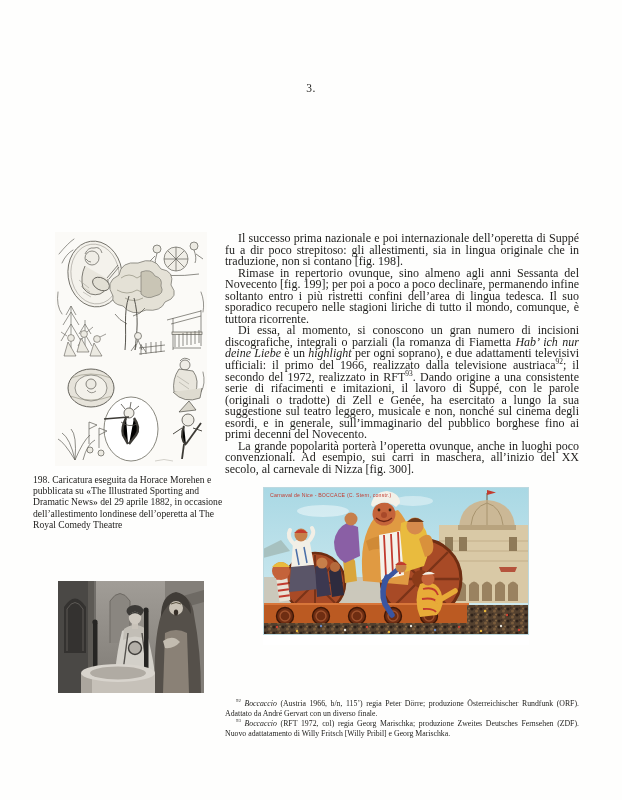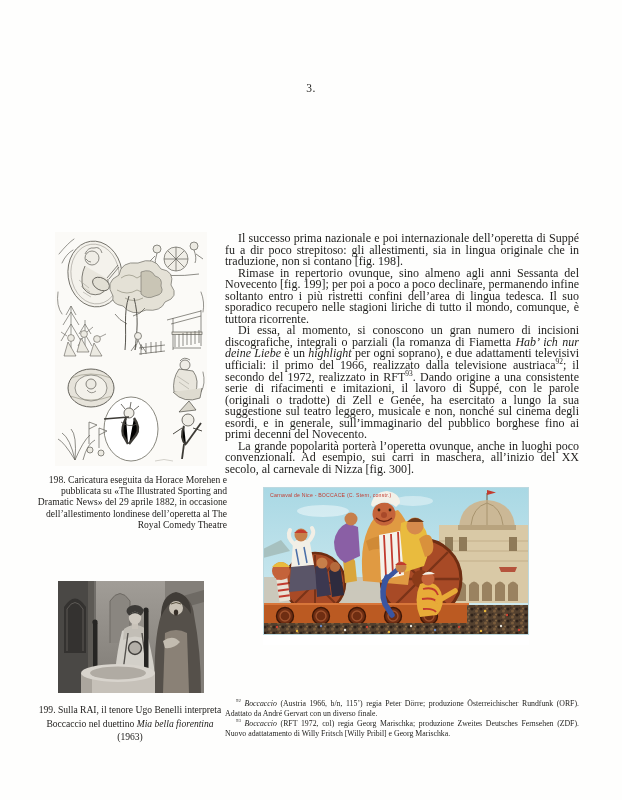--- a/index.html
+++ b/index.html
@@ -15,21 +15,21 @@
     text-align:center; font-size:11.5px; letter-spacing:.5px;
   }
   .chapter-title {
     position:absolute; top:105px; left:0; right:0;
     text-align:center; font-size:14px; letter-spacing:.8px; white-space:pre;
   }
 
   .fig198 { position:absolute; left:55px; top:232px; width:152px; height:234px; }
   .cap198 {
     position:absolute; left:33px; top:474px; width:194px;
-    text-align:right; font-size:9.6px; line-height:11.2px;
+    text-align:left; font-size:9.6px; line-height:11.2px;
   }
   .fig199 { position:absolute; left:58px; top:581px; width:146px; height:112px; }
   .cap199 {
     position:absolute; left:33px; top:703px; width:194px;
     text-align:center; font-size:9.6px; line-height:13.5px;
   }
 
   .main-text {
     position:absolute; left:225px; top:233px; width:354px;
     font-size:12px; line-height:11.55px; text-align:justify;
@@ -203,21 +203,20 @@
         <circle cx="37" cy="41" r="2.6" fill="#262523"></circle>
         <rect x="86" y="30" width="4.5" height="64" fill="#262523"></rect>
         <circle cx="88" cy="29" r="2.6" fill="#262523"></circle>
         <path d="M23,92 L23,112 L97,112 L97,92 Z" fill="#c6c1b9"></path>
         <path d="M23,92 L23,112 L34,112 L34,92 Z" fill="#aba69e"></path>
         <ellipse cx="60" cy="92" rx="37" ry="9" fill="#d8d4cd"></ellipse>
         <ellipse cx="60" cy="92" rx="28" ry="6.5" fill="#b0aba3"></ellipse>
       </g>
     </svg>
   </figure>
-  <figcaption class="cap199">199. Sulla RAI, il tenore Ugo Benelli interpreta Boccaccio nel duettino <i>Mia bella fiorentina</i> (1963)</figcaption>
 
   <div class="main-text">
     <p>Il successo prima nazionale e poi internazionale dell’operetta di Suppé fu a dir poco strepitoso: gli allestimenti, sia in lingua originale che in traduzione, non si contano [fig. 198].</p>
     <p>Rimase in repertorio ovunque, sino almeno agli anni Sessanta del Novecento [fig. 199]; per poi a poco a poco declinare, permanendo infine soltanto entro i più ristretti confini dell’area di lingua tedesca. Il suo sporadico recupero nelle stagioni liriche di tutto il mondo, comunque, è tuttora ricorrente.</p>
     <p>Di essa, al momento, si conoscono un gran numero di incisioni discografiche, integrali o parziali (la romanza di Fiametta <i>Hab’ ich nur deine Liebe</i> è un <i>highlight</i> per ogni soprano), e due adattamenti televisivi ufficiali: il primo del 1966, realizzato dalla televisione austriaca<sup>92</sup>; il secondo del 1972, realizzato in RFT<sup>93</sup>. Dando origine a una consistente serie di rifacimenti e imitazioni, il lavoro di Suppé, con le parole (originali o tradotte) di Zell e Genée, ha esercitato a lungo la sua suggestione sul teatro leggero, musicale e non, nonché sul cinema degli esordi, e in generale, sull’immaginario del pubblico borghese fino ai primi decenni del Novecento.</p>
     <p>La grande popolarità porterà l’operetta ovunque, anche in luoghi poco convenzionali. Ad esempio, sui carri in maschera, all’inizio del XX secolo, al carnevale di Nizza [fig. 300].</p>
   </div>
 
   <figure class="fig200">
     <svg viewBox="0 0 266 158" width="266" height="158">

